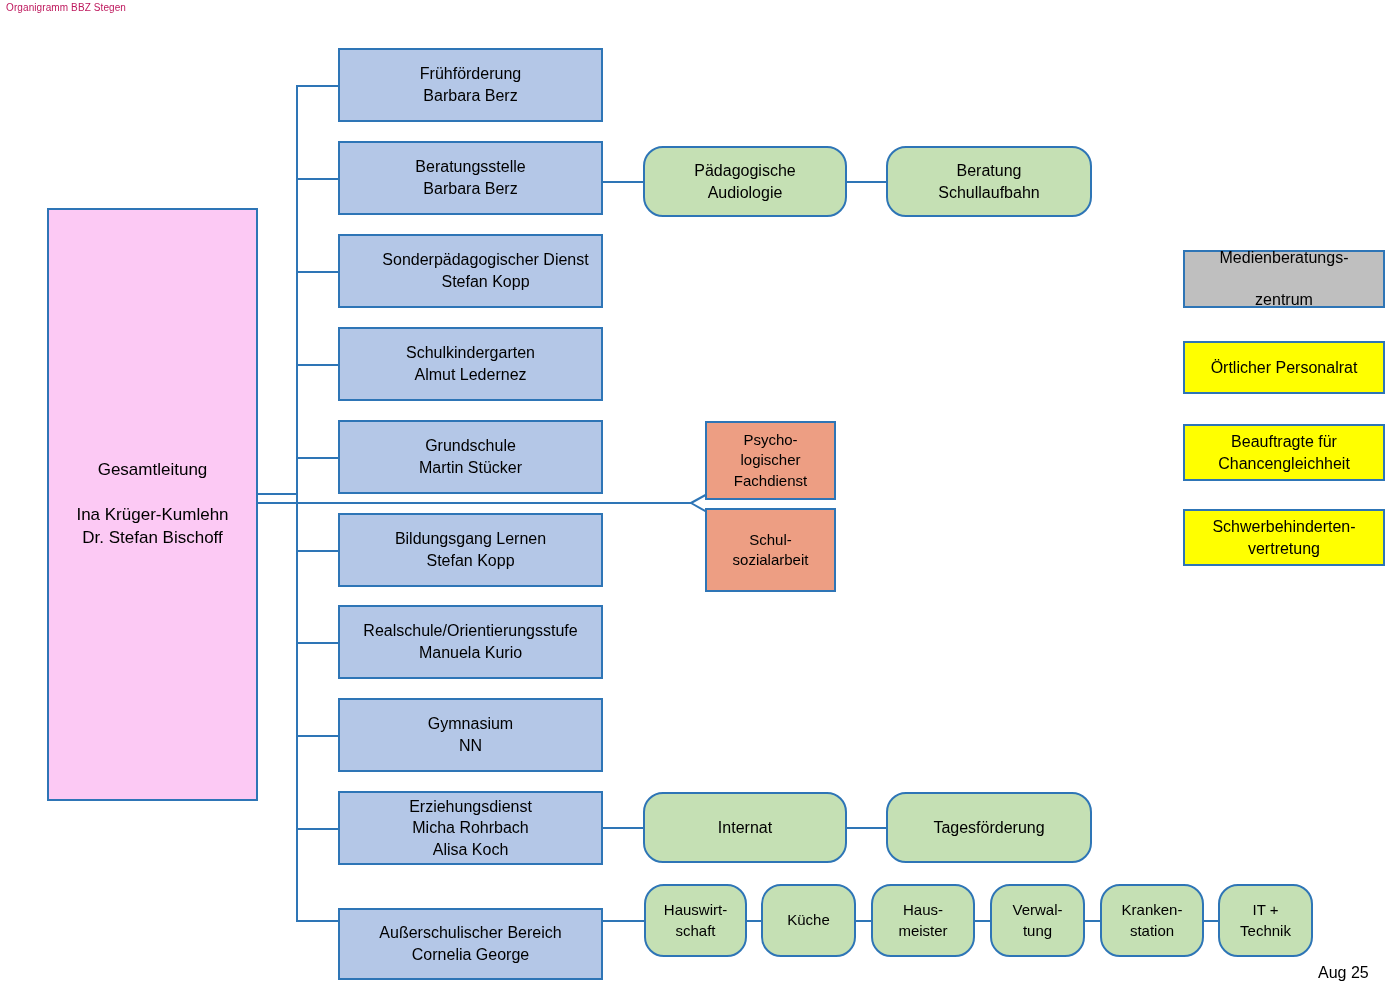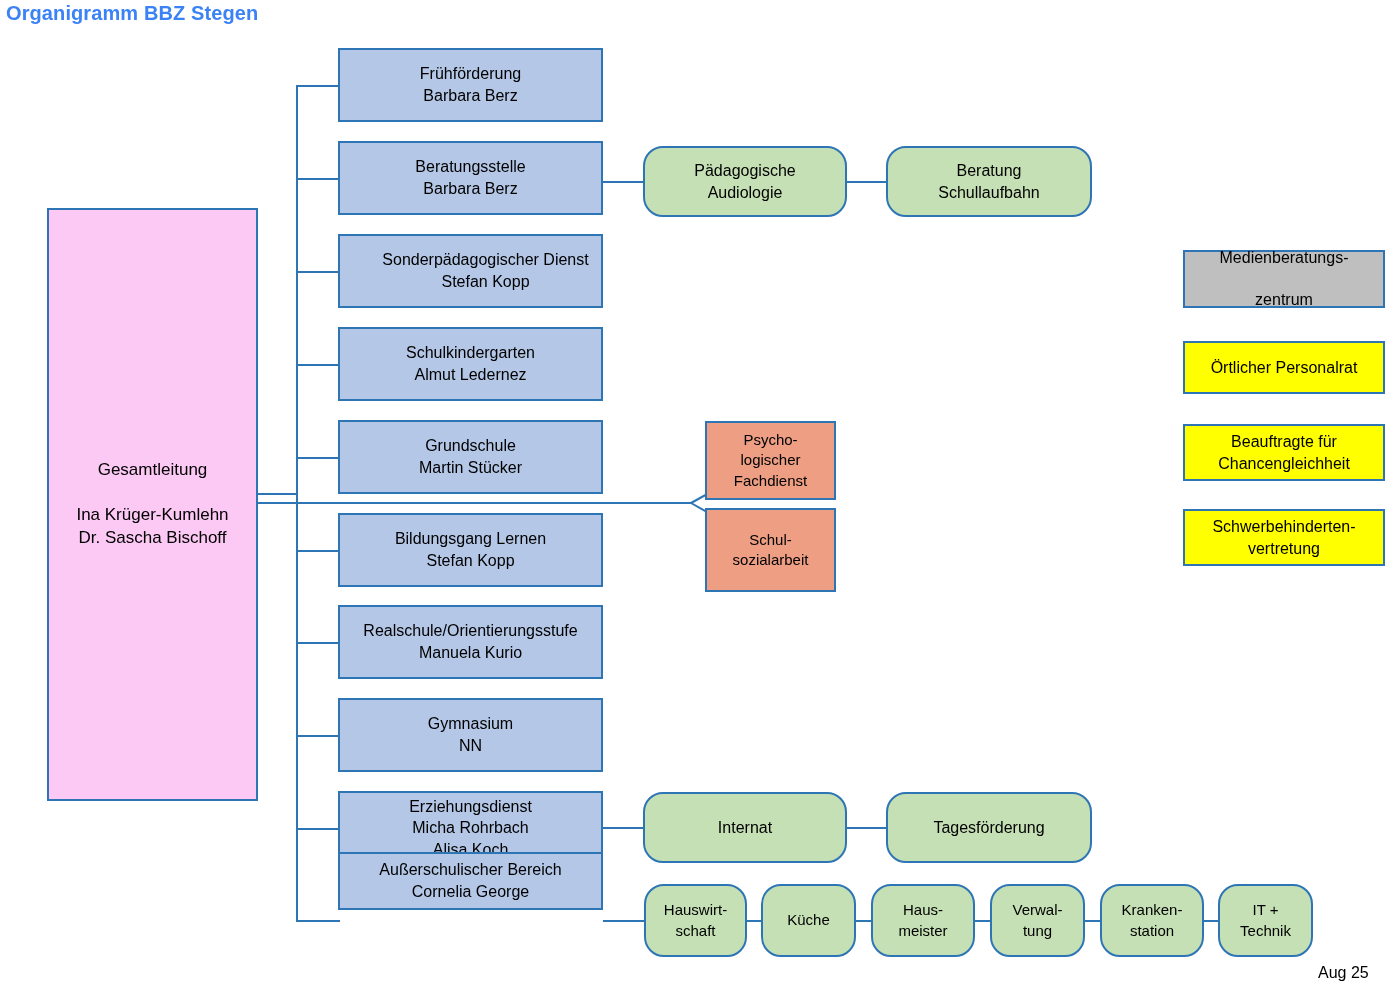--- a/index.html
+++ b/index.html
@@ -14,23 +14,23 @@
     position: relative;
     width: 1400px;
     height: 995px;
     background: #ffffff;
     overflow: hidden;
   }
   #title {
     position: absolute;
     left: 6px;
     top: 2px;
-    font-size: 20px;
-    font-weight: bold;
-    color: #3b82f6;
+    font-size: 10px;
+    font-weight: normal;
+    color: #be185d;
     letter-spacing: 0.1px;
   }
   #footer {
     position: absolute;
     left: 1318px;
     top: 964px;
     font-size: 16px;
     color: #000000;
   }
   .node {
@@ -136,21 +136,21 @@
   <div class="conn conn-h" style="left:747px; top:920px; width:14px;"></div>
   <div class="conn conn-h" style="left:856px; top:920px; width:15px;"></div>
   <div class="conn conn-h" style="left:975px; top:920px; width:15px;"></div>
   <div class="conn conn-h" style="left:1085px; top:920px; width:15px;"></div>
   <div class="conn conn-h" style="left:1204px; top:920px; width:14px;"></div>
 
   <div class="node n-root" style="left:47px; top:208px; width:211px; height:593px;">
     <span class="ln">Gesamtleitung</span>
     <span class="gap"></span>
     <span class="ln">Ina Krüger-Kumlehn</span>
-    <span class="ln">Dr. Sascha Bischoff</span>
+    <span class="ln">Dr. Stefan Bischoff</span>
   </div>
 
   <div class="node n-blue" style="left:338px; top:48px; width:265px; height:74px;">
     <span class="ln">Frühförderung</span>
     <span class="ln">Barbara Berz</span>
   </div>
 
   <div class="node n-blue" style="left:338px; top:141px; width:265px; height:74px;text-align:right;">
     <span class="ln">Beratungsstelle</span>
     <span class="ln">Barbara Berz</span>
@@ -185,21 +185,21 @@
     <span class="ln">Gymnasium</span>
     <span class="ln">NN</span>
   </div>
 
   <div class="node n-blue" style="left:338px; top:791px; width:265px; height:74px;">
     <span class="ln">Erziehungsdienst</span>
     <span class="ln">Micha Rohrbach</span>
     <span class="ln">Alisa Koch</span>
   </div>
 
-  <div class="node n-blue" style="left:338px; top:852px; width:265px; height:58px;">
+  <div class="node n-blue" style="left:338px; top:908px; width:265px; height:72px;">
     <span class="ln">Außerschulischer Bereich</span>
     <span class="ln">Cornelia George</span>
   </div>
 
   <div class="node n-green" style="left:643px; top:146px; width:204px; height:71px;">
     <span class="ln">Pädagogische</span>
     <span class="ln">Audiologie</span>
   </div>
 
   <div class="node n-green" style="left:886px; top:146px; width:206px; height:71px;">

